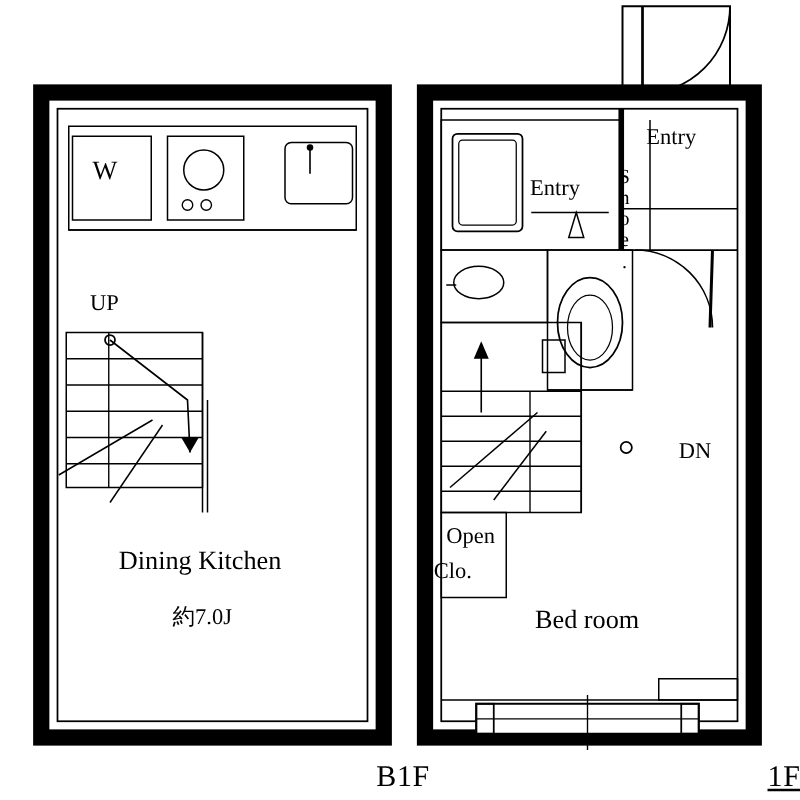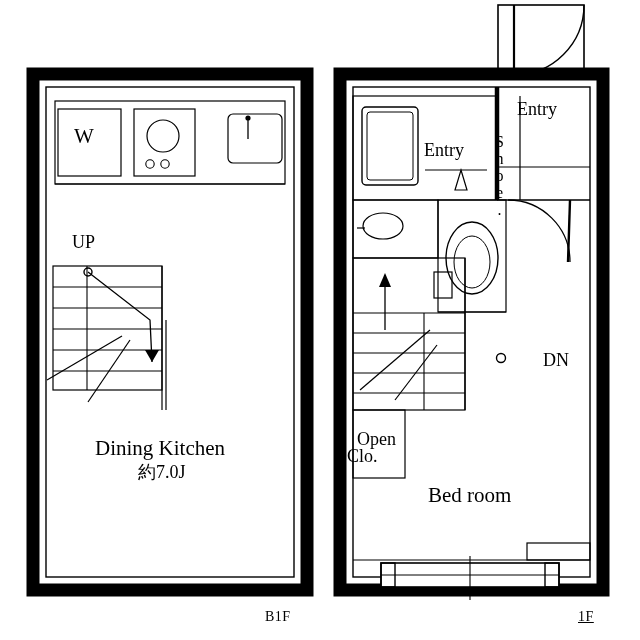--- a/index.html
+++ b/index.html
@@ -22,22 +22,23 @@
     height: 640px;
   }
   .lbl {
     position: absolute;
     font-family: "Liberation Serif", serif;
     color: #000;
     white-space: nowrap;
     line-height: 1;
   }
   .floor-tag {
-    font-size: 14px;
+    font-size: 24px;
     letter-spacing: 0.5px;
+    margin-left: 36px;
   }
   .room-big { font-size: 21px; }
   .room-mid { font-size: 18px; }
   .room-sm  { font-size: 16px; }
   .vert {
     writing-mode: vertical-rl;
     text-orientation: upright;
     letter-spacing: 0px;
   }
 </style>
@@ -143,31 +144,31 @@
     <rect x="527" y="543" width="63" height="17" fill="none" stroke="#000" stroke-width="1.2"></rect>
   </g>
 </svg>
 
 <div class="lbl room-big" style="left:74px; top:126px;">W</div>
 
 <div class="lbl room-mid" style="left:72px; top:233px;">UP</div>
 
 <div class="lbl room-big" style="left:95px; top:438px;">Dining Kitchen</div>
 
-<div class="lbl room-mid" style="left:138px; top:463px;text-align:right;">約7.0J</div>
+<div class="lbl room-mid" style="left:138px; top:484px;text-align:right;">約7.0J</div>
 
 <div class="lbl floor-tag" style="left:265px; top:610px;">B1F</div>
 
 <div class="lbl room-mid" style="left:517px; top:100px;">Entry</div>
 
 <div class="lbl room-mid" style="left:424px; top:141px;">Entry</div>
 
 <div class="lbl room-sm vert" style="left:491px; top:133px;">Shoe.</div>
 
 <div class="lbl room-mid" style="left:543px; top:351px;">DN</div>
 
-<div class="lbl room-mid" style="left:357px; top:430px;">Open</div>
+<div class="lbl room-mid" style="left:357px; top:419px;">Open</div>
 
 <div class="lbl room-mid" style="left:347px; top:447px;">Clo.</div>
 
 <div class="lbl room-big" style="left:428px; top:485px;">Bed room</div>
 
 <div class="lbl floor-tag" style="left:578px; top:610px;text-decoration:underline;">1F</div>
 
 </body></html>

